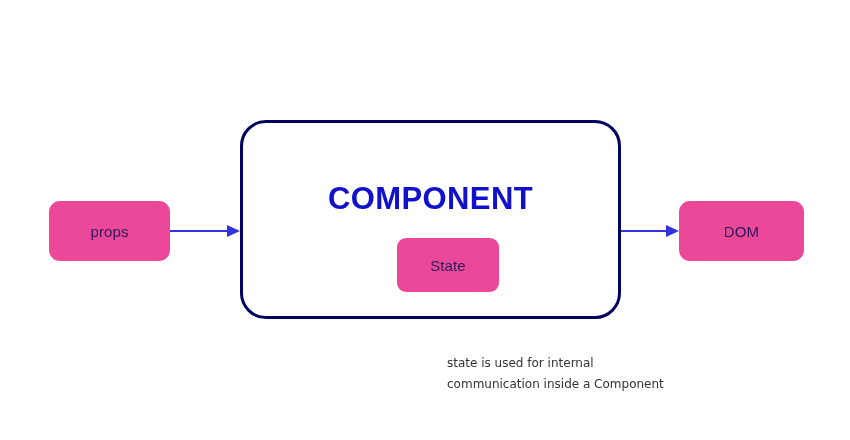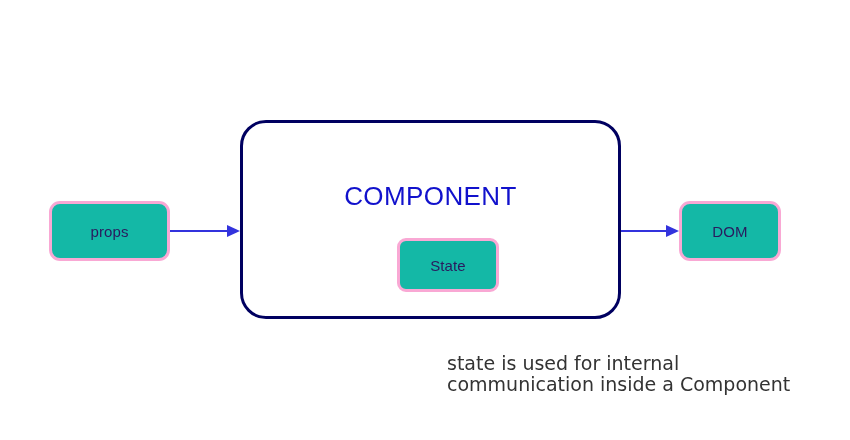--- a/index.html
+++ b/index.html
@@ -19,22 +19,22 @@
     position: absolute;
     left: 0; top: 0;
     width: 850px;
     height: 440px;
   }
 
   
   .node-box {
     position: absolute;
     box-sizing: border-box;
-    background: #14b8a6;
-    border: 3px solid #f9a8d4;
+    background: #ec4899;
+    border: 3px solid #ec4899;
     border-radius: 11px;
     display: flex;
     align-items: center;
     justify-content: center;
   }
   .node-label {
     font-family: "Liberation Sans", sans-serif;
     font-size: 15px;
     color: #2a1a5e;
     letter-spacing: 0.1px;
@@ -47,21 +47,21 @@
     left: 49px;
     top: 201px;
     width: 121px;
     height: 60px;
   }
 
   
   #dom-node {
     left: 679px;
     top: 201px;
-    width: 102px;
+    width: 125px;
     height: 60px;
   }
 
   
   #component-node {
     position: absolute;
     box-sizing: border-box;
     left: 240px;
     top: 120px;
     width: 381px;
@@ -70,22 +70,22 @@
     border: 3px solid #000060;
     border-radius: 26px;
   }
   #component-title {
     position: absolute;
     left: 0;
     right: 0;
     top: 60px;
     text-align: center;
     font-family: "Liberation Sans", sans-serif;
-    font-size: 26px;
-    font-weight: normal;
+    font-size: 31px;
+    font-weight: bold;
     color: #1111cc;
     letter-spacing: 0.4px;
     line-height: 1;
     white-space: nowrap;
   }
 
   
   #state-node {
     left: 378px;
     top: 238px;
@@ -114,21 +114,21 @@
     height: 20px;
   }
 
   
   #caption {
     position: absolute;
     left: 447px;
     top: 353px;
     width: 360px;
     font-family: "DejaVu Sans", sans-serif;
-    font-size: 19px;
+    font-size: 12px;
     line-height: 21px;
     color: #333333;
     white-space: pre-line;
   }
 </style>
 </head>
 <body>
 
 <div id="canvas">
 

